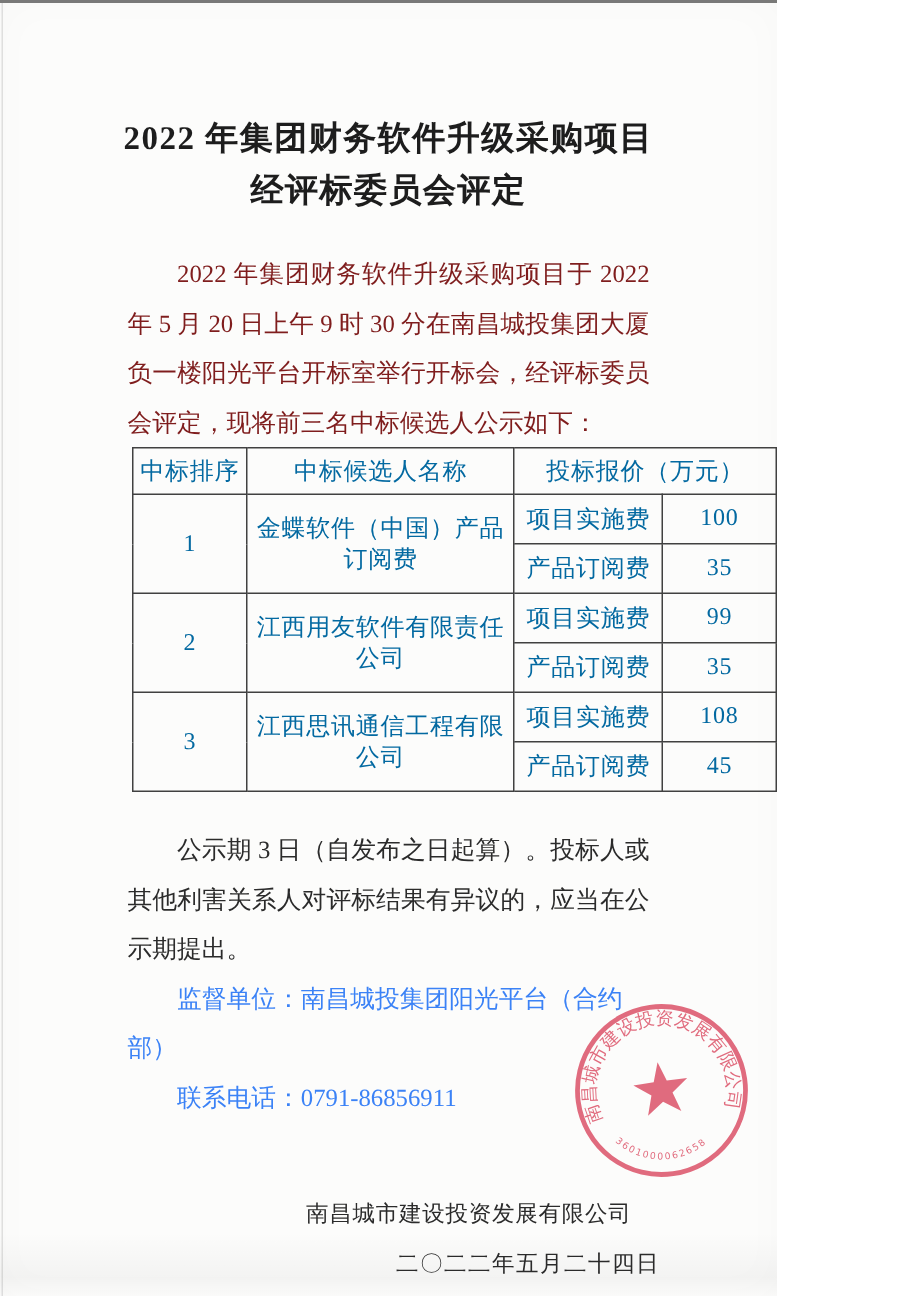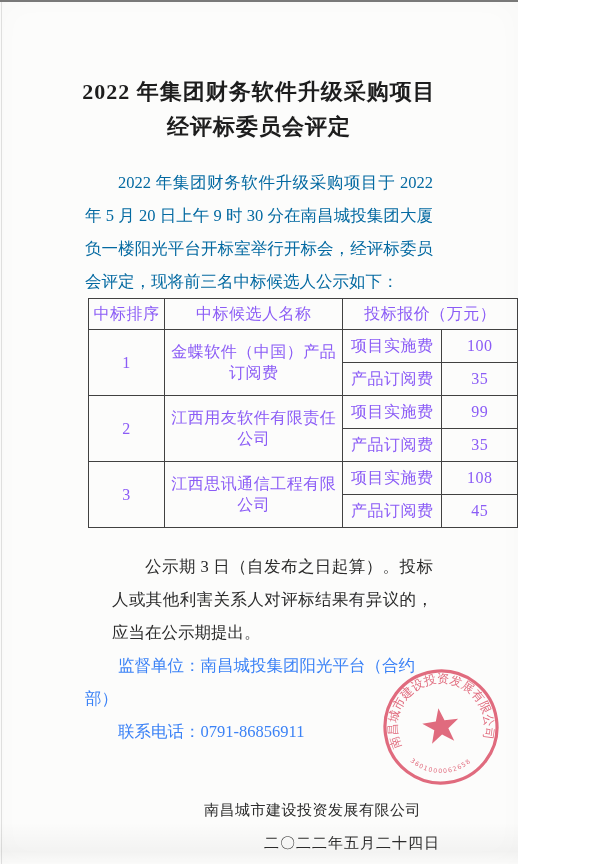--- a/index.html
+++ b/index.html
@@ -27,45 +27,45 @@
     line-height: 35px;
     color: #1d1d1d;
     letter-spacing: 1px;
   }
   .intro {
     margin: 22px 85px 0 85px;
     font-size: 16.5px;
     line-height: 33px;
     text-align: justify;
     text-indent: 2em;
-    color: #0369a1;
+    color: #7f1d1d;
   }
   table.bid-table {
     border-collapse: collapse;
     table-layout: fixed;
     margin-left: 88px;
     font-size: 16px;
-    color: #8b5cf6;
+    color: #0369a1;
   }
   table.bid-table col.c1 { width: 79px; }
   table.bid-table col.c2 { width: 185px; }
   table.bid-table col.c3 { width: 103px; }
   table.bid-table col.c4 { width: 78px; }
   table.bid-table td {
     border: 1px solid #414141;
     text-align: center;
     vertical-align: middle;
     padding: 0;
     letter-spacing: 0.5px;
   }
   table.bid-table tr.head td { height: 30px; }
   table.bid-table tr.body td { height: 32px; }
 
   .notice {
-    margin: 22px 85px 0 112px;
+    margin: 22px 85px 0 85px;
     font-size: 16.5px;
     line-height: 33px;
     text-align: justify;
     text-indent: 2em;
     color: #2b2b2b;
   }
   .contact {
     margin: 0 85px;
     font-size: 16.5px;
     line-height: 33px;

